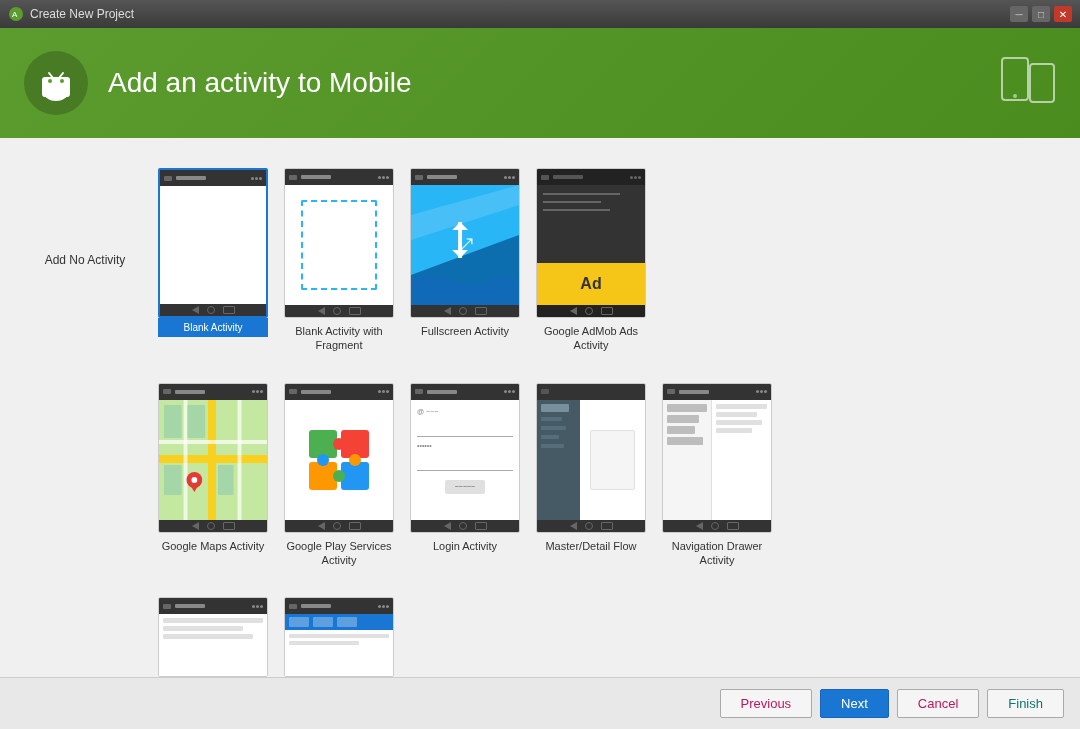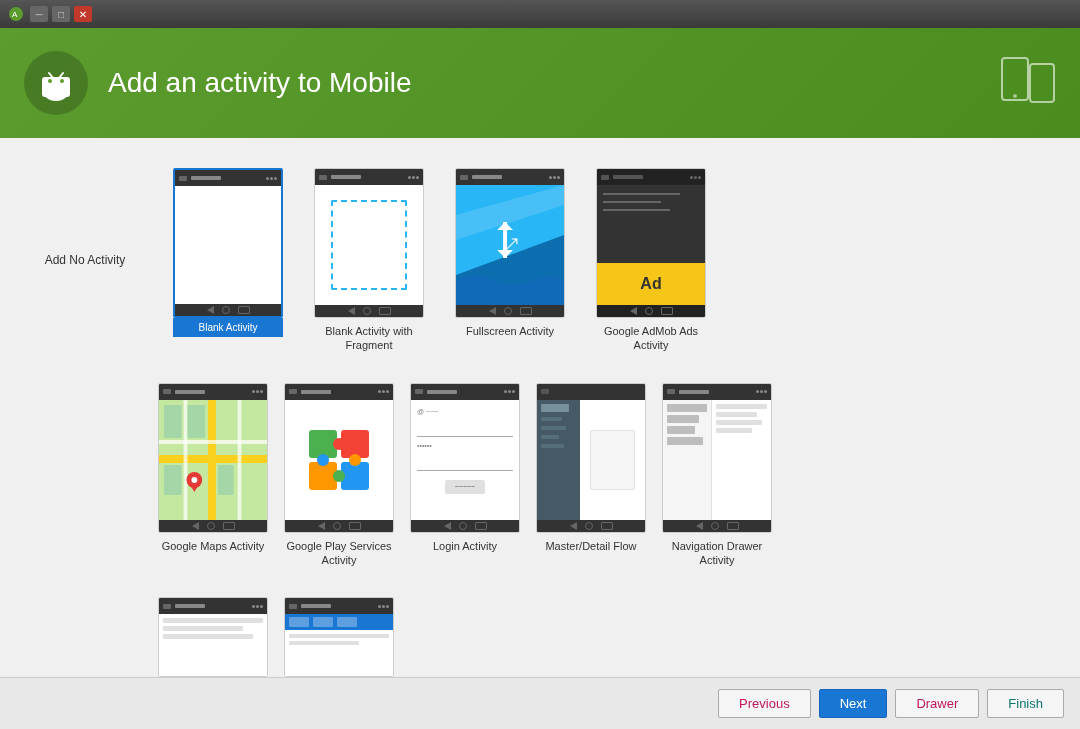--- a/index.html
+++ b/index.html
@@ -427,20 +427,21 @@
 </head>
 <body>
 
 <div class="title-bar">
   <div class="title-bar-icon">
     <svg viewBox="0 0 16 16" fill="none">
       <circle cx="8" cy="8" r="7" fill="#5c9c2e"></circle>
       <text x="4" y="11" font-size="8" fill="white" font-family="Arial">A</text>
     </svg>
   </div>
+  <span class="title-bar-text">Create New Project</span>
   <div class="title-bar-controls">
     <div class="title-btn min">─</div>
     <div class="title-btn max">□</div>
     <div class="title-btn close">✕</div>
   </div>
 </div>
 
 <div class="header">
   <div class="android-logo">
     <svg viewBox="0 0 40 40" fill="none">
@@ -458,21 +459,21 @@
       <rect x="2" y="4" width="26" height="42" rx="3" stroke="rgba(255,255,255,0.6)" stroke-width="2" fill="none"></rect>
       <rect x="30" y="10" width="24" height="38" rx="3" stroke="rgba(255,255,255,0.6)" stroke-width="2" fill="none"></rect>
       <circle cx="15" cy="42" r="2" fill="rgba(255,255,255,0.5)"></circle>
     </svg>
   </div>
 </div>
 
 <div class="main-content">
   <div class="scroll-area">
 
-    <div style="display:flex; flex-wrap:wrap; gap:15px;">
+    <div style="display:flex; flex-wrap:wrap; gap:0;">
 
       <div class="grid-cell add-no-activity-cell" style="width:130px;">
         <span class="add-no-activity-label">Add No Activity</span>
       </div>
 
       <div class="grid-cell">
         <div class="activity-card selected">
           <div class="card-preview">
             <div class="phone-topbar">
               <div class="phone-topbar-left">
@@ -834,16 +835,16 @@
           </div>
 
         </div>
       </div>
     </div>
   </div>
 
   <div class="footer">
     <button class="footer-btn">Previous</button>
     <button class="footer-btn primary">Next</button>
-    <button class="footer-btn">Drawer</button>
+    <button class="footer-btn">Cancel</button>
     <button class="footer-btn disabled">Finish</button>
   </div>
 </div>
 
 </body></html>

